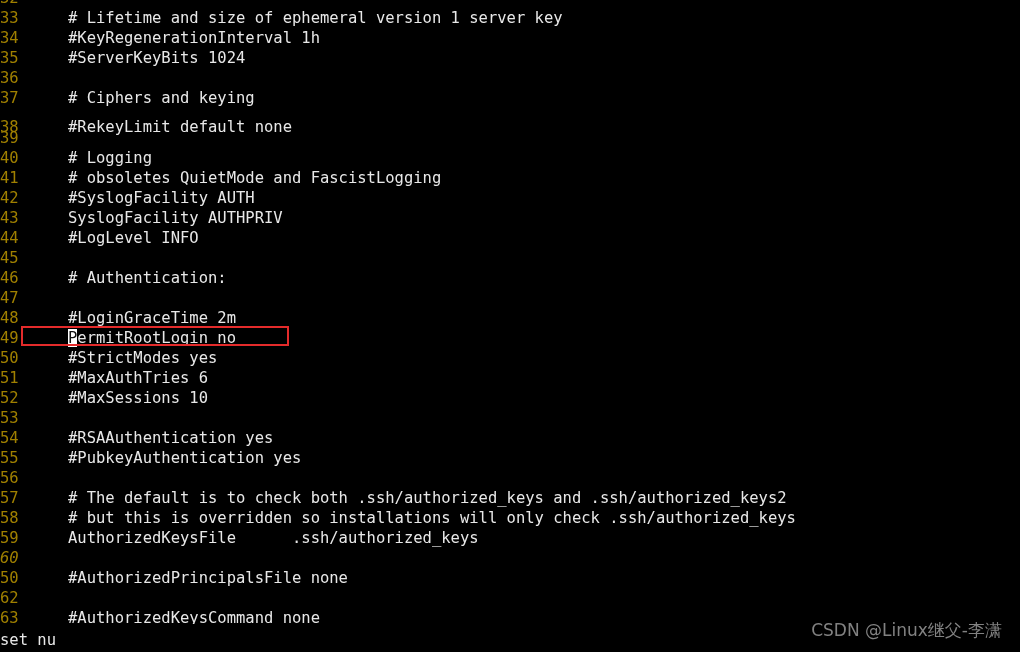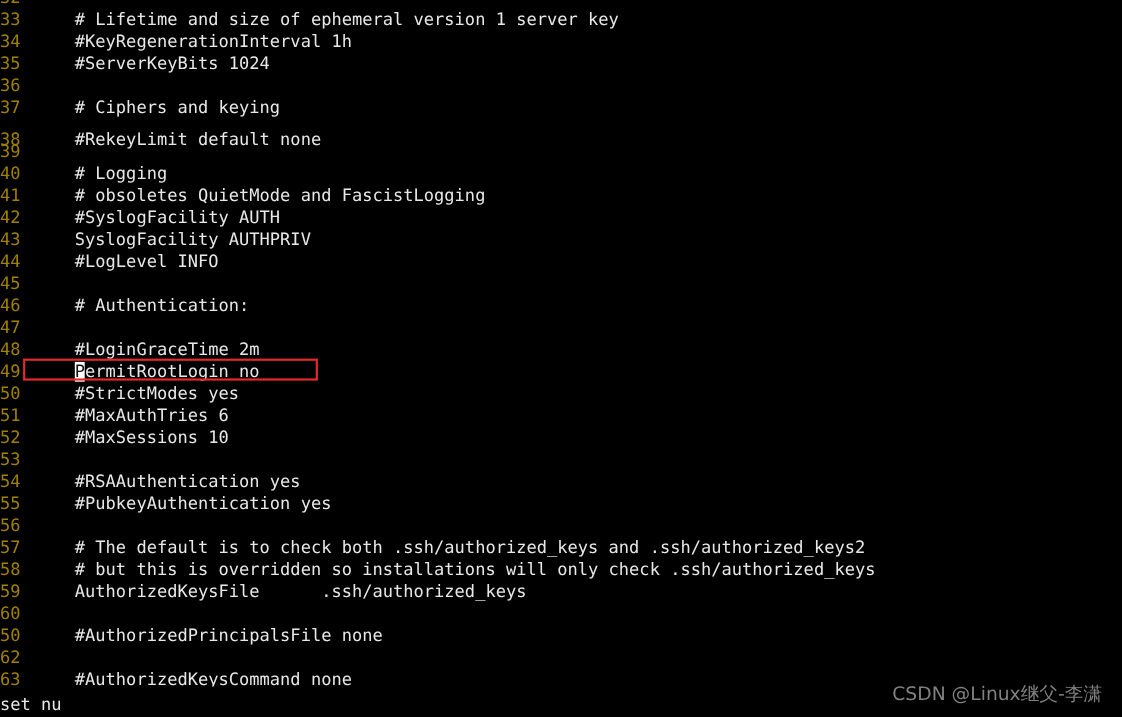--- a/index.html
+++ b/index.html
@@ -125,21 +125,21 @@
       <div class="line" style="position: absolute; left: 0px; top: 348px; width: 1020px;"><span class="lnum">50</span><span class="ltext">#StrictModes yes</span></div>
       <div class="line" style="position: absolute; left: 0px; top: 368px; width: 1020px;"><span class="lnum">51</span><span class="ltext">#MaxAuthTries 6</span></div>
       <div class="line" style="position: absolute; left: 0px; top: 388px; width: 1020px;"><span class="lnum">52</span><span class="ltext">#MaxSessions 10</span></div>
       <div class="line" style="position: absolute; left: 0px; top: 408px; width: 1020px;"><span class="lnum">53</span><span class="ltext"></span></div>
       <div class="line" style="position: absolute; left: 0px; top: 428px; width: 1020px;"><span class="lnum">54</span><span class="ltext">#RSAAuthentication yes</span></div>
       <div class="line" style="position: absolute; left: 0px; top: 448px; width: 1020px;"><span class="lnum">55</span><span class="ltext">#PubkeyAuthentication yes</span></div>
       <div class="line" style="position: absolute; left: 0px; top: 468px; width: 1020px;"><span class="lnum">56</span><span class="ltext"></span></div>
       <div class="line" style="position: absolute; left: 0px; top: 488px; width: 1020px;"><span class="lnum">57</span><span class="ltext"># The default is to check both .ssh/authorized_keys and .ssh/authorized_keys2</span></div>
       <div class="line" style="position: absolute; left: 0px; top: 508px; width: 1020px;"><span class="lnum">58</span><span class="ltext"># but this is overridden so installations will only check .ssh/authorized_keys</span></div>
       <div class="line" style="position: absolute; left: 0px; top: 528px; width: 1020px;"><span class="lnum">59</span><span class="ltext">AuthorizedKeysFile      .ssh/authorized_keys</span></div>
-      <div class="line" style="position: absolute; left: 0px; top: 548px; width: 1020px;"><span class="lnum">60</span><span class="ltext"></span></div>
+      <div class="line" style="position: absolute; left: 0px; top: 548px; width: 1020px; font-style: italic;"><span class="lnum">60</span><span class="ltext"></span></div>
       <div class="line" style="position: absolute; left: 0px; top: 568px; width: 1020px;"><span class="lnum">50</span><span class="ltext">#AuthorizedPrincipalsFile none</span></div>
       <div class="line" style="position: absolute; left: 0px; top: 588px; width: 1020px;"><span class="lnum">62</span><span class="ltext"></span></div>
       <div class="line" style="position: absolute; left: 0px; top: 608px; width: 1020px;"><span class="lnum">63</span><span class="ltext">#AuthorizedKeysCommand none</span></div>
     </div>
 
   <div id="annotation-box"></div>
 
   <div id="cmdline">set nu</div>
 
   <div id="watermark">CSDN @Linux继父-李潇</div>

